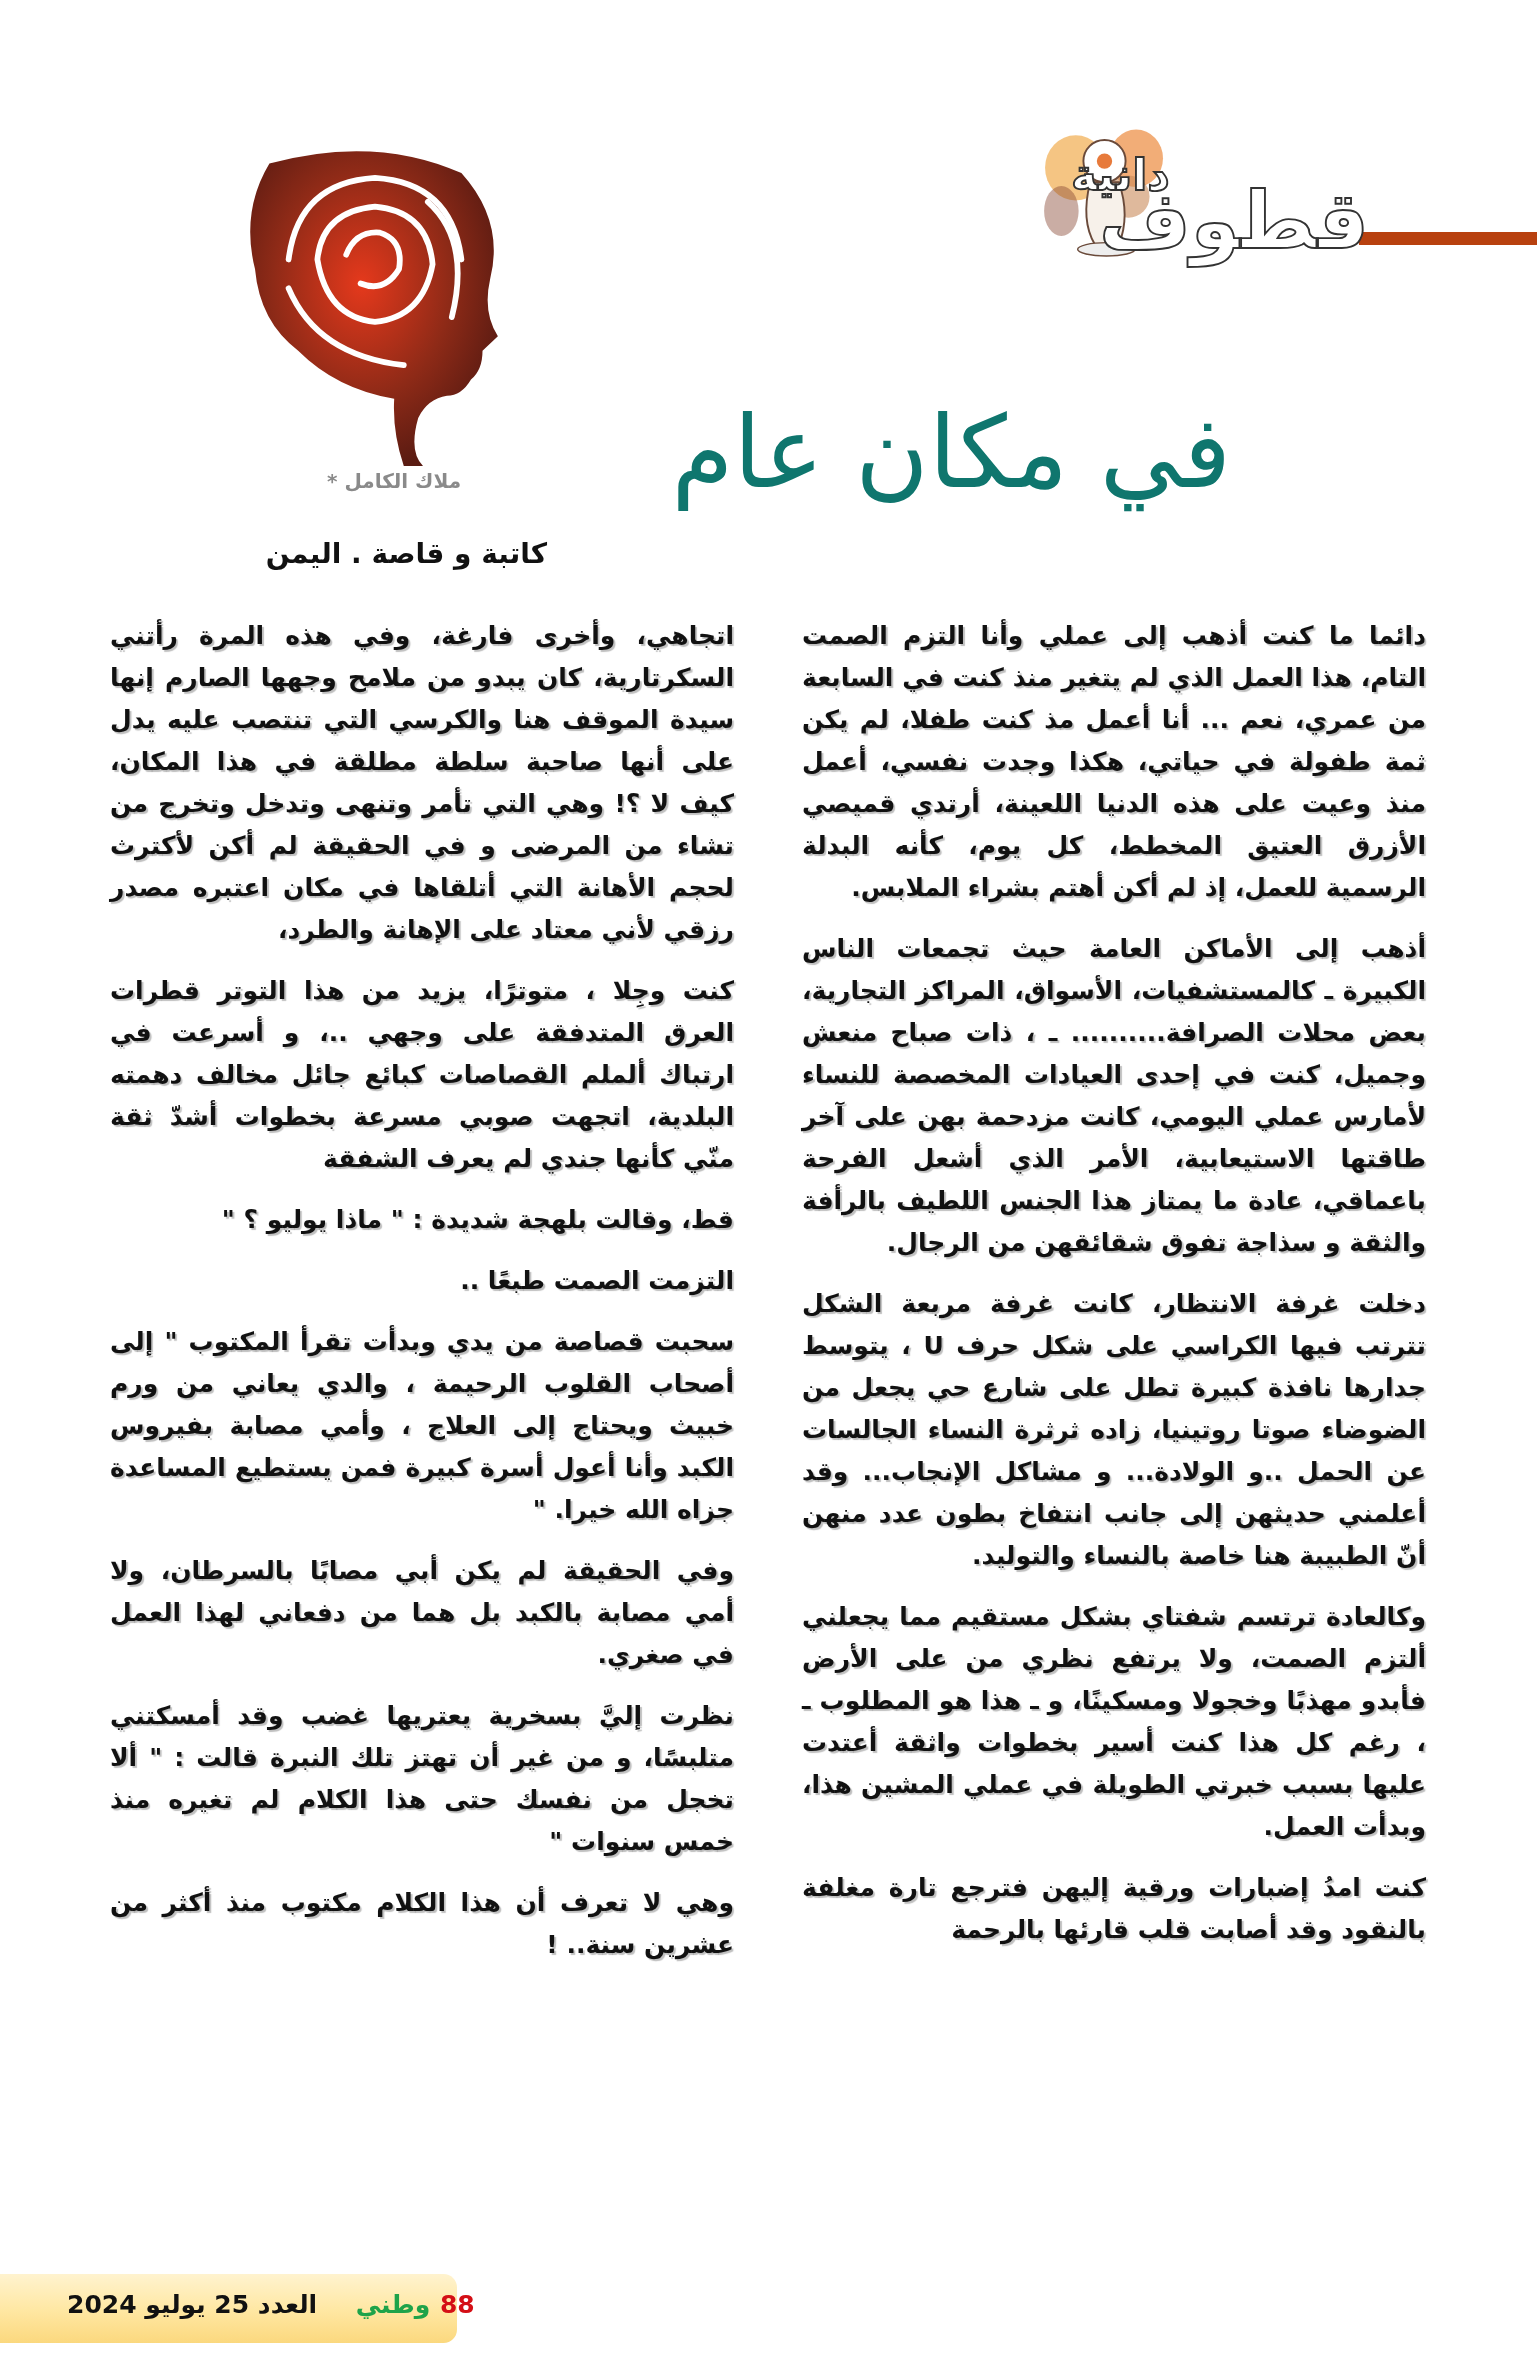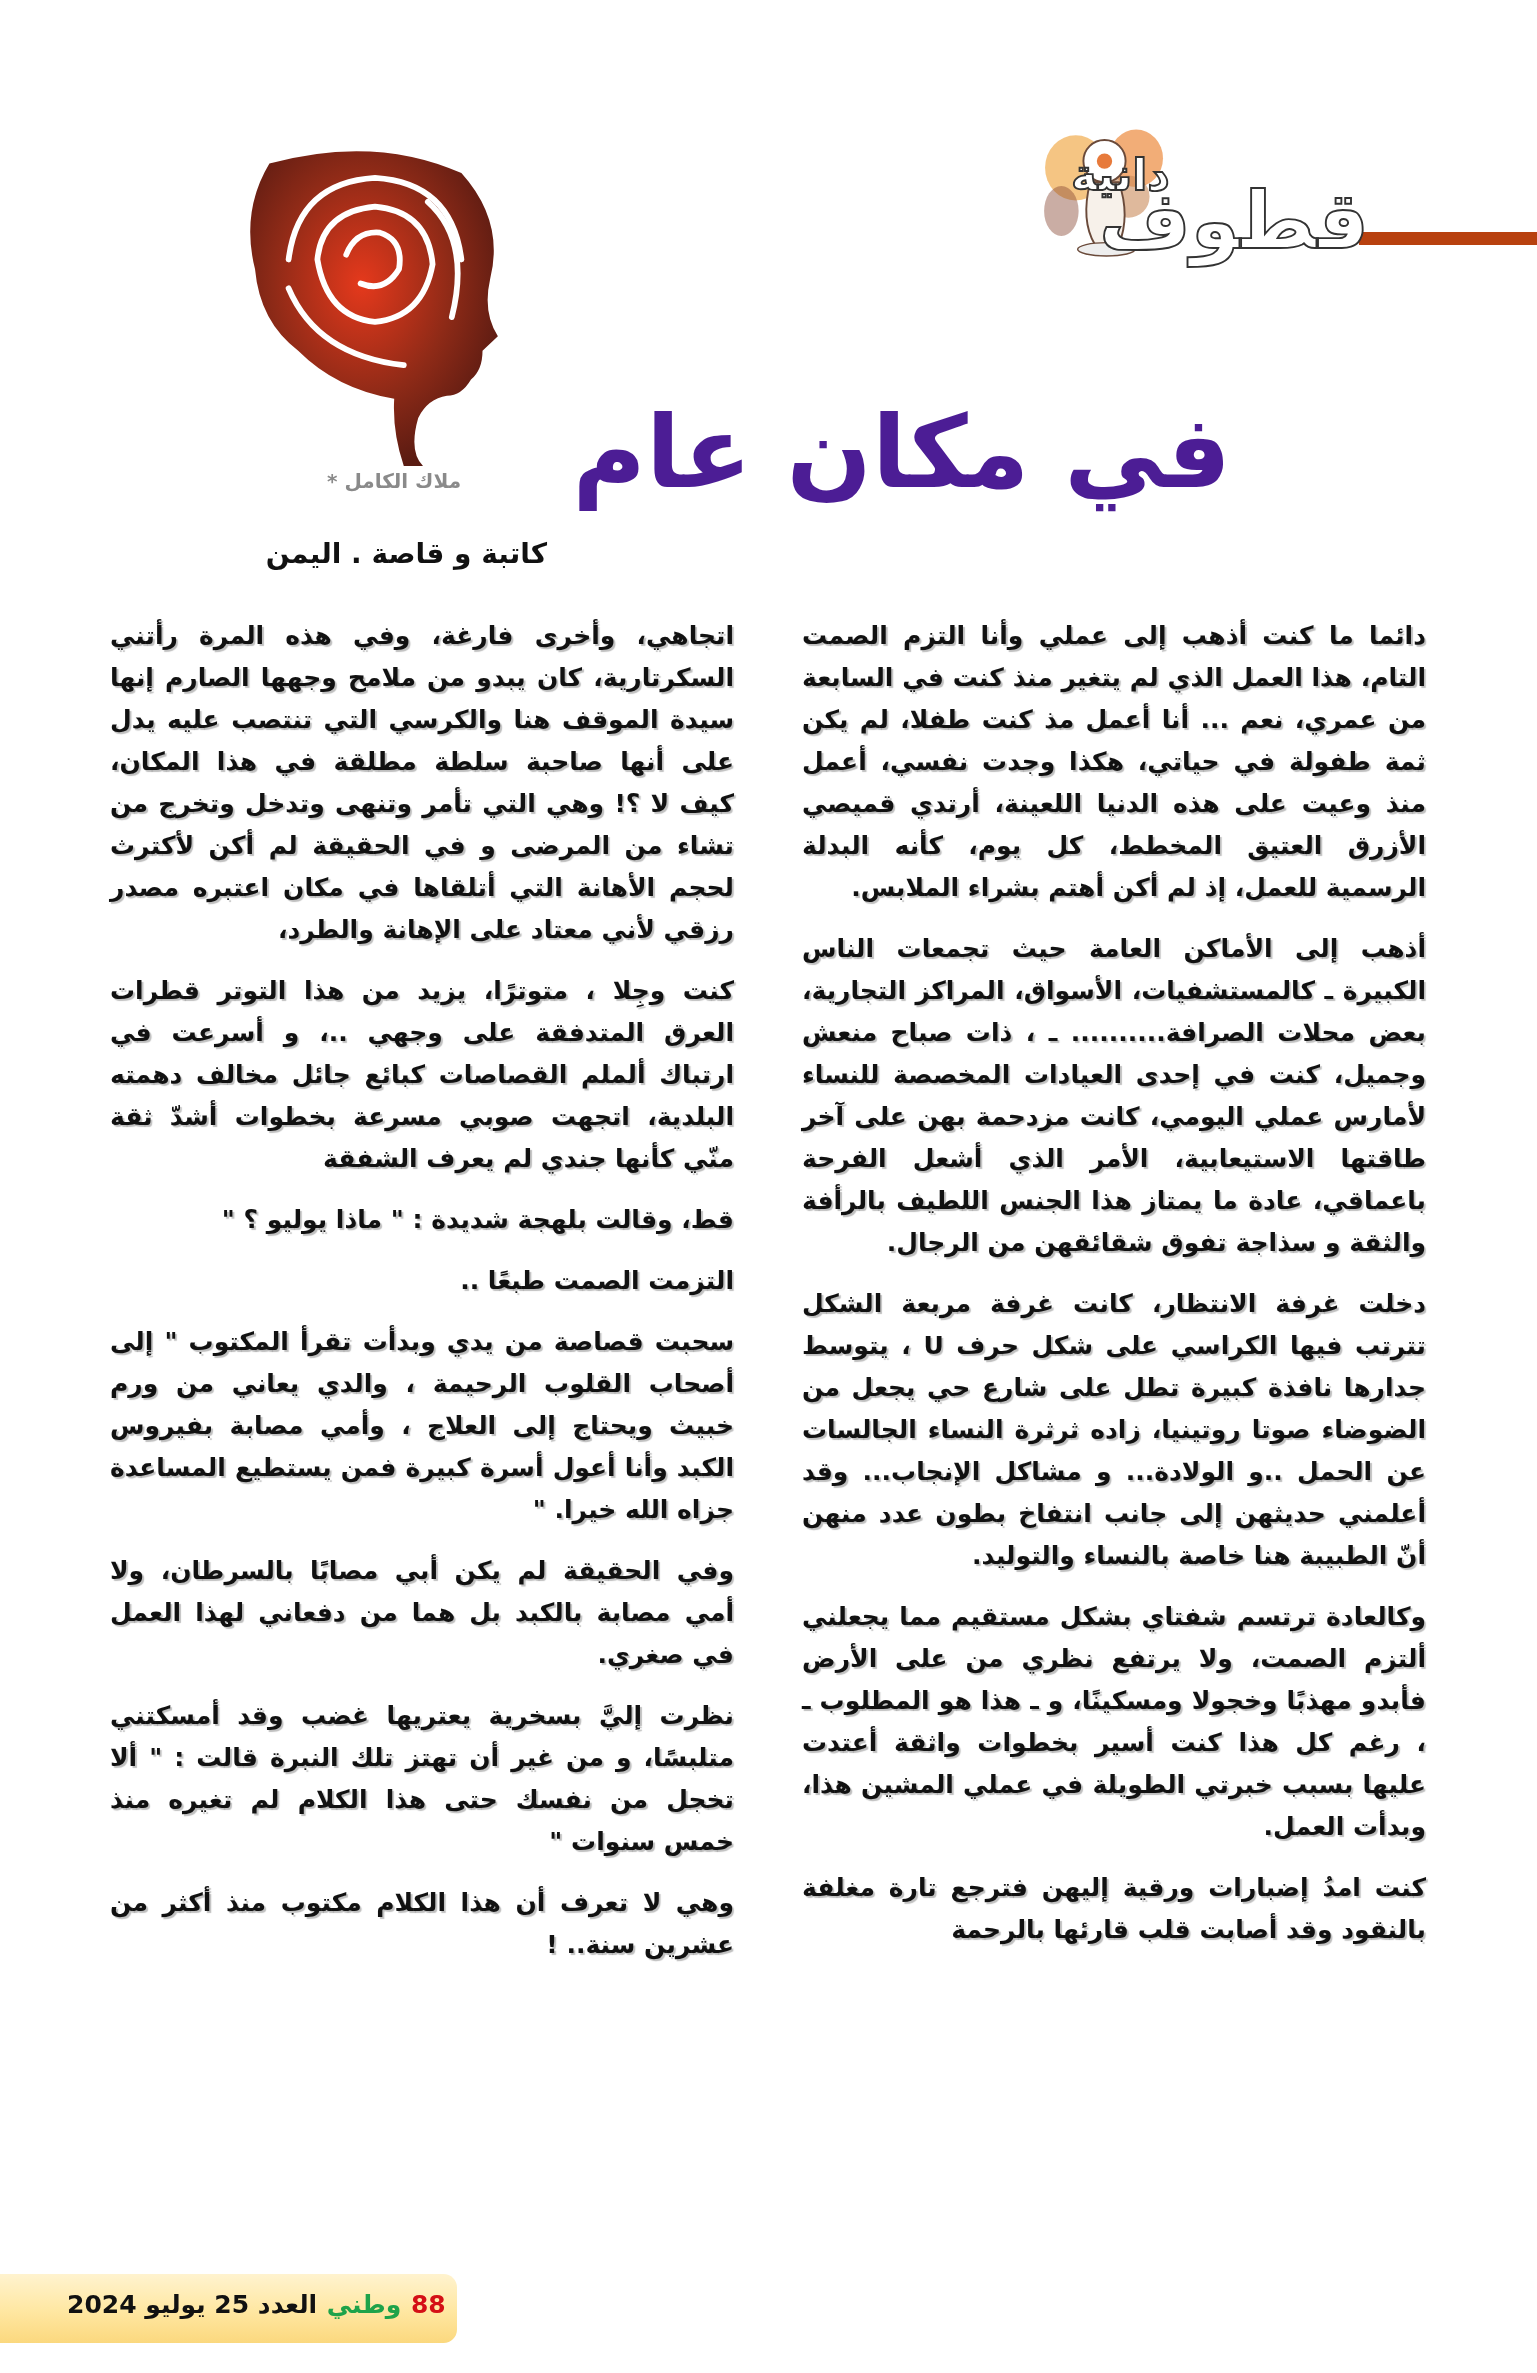--- a/index.html
+++ b/index.html
@@ -23,22 +23,22 @@
     color: #ffffff; -webkit-text-stroke: 1.9px #333; letter-spacing: 1.9px;
     line-height: 1; white-space: nowrap; direction: rtl; margin-left: 24px;
   }
   .section-logo .logo-sub {
     position: absolute; left: 0; top: 91px;
     font-family: "DejaVu Sans", sans-serif; font-size: 67px; font-weight: bold;
     color: #ffffff; -webkit-text-stroke: 1.9px #333; line-height: 1; white-space: nowrap;
   }
   .page-title {
     position: absolute; right: 306px; top: 331px;
-    font-family: "DejaVu Sans", sans-serif; font-size: 100px; font-weight: bold;
-    color: #4c1d95; line-height: 1.1; white-space: nowrap; letter-spacing: 3.8px;
+    font-family: "DejaVu Sans", sans-serif; font-size: 100px; font-weight: normal;
+    color: #0f766e; line-height: 1.1; white-space: nowrap; letter-spacing: 3.8px;
   }
   .author-art { position: absolute; left: 231px; top: 144px; width: 288px; height: 327px; }
   .author-name {
     position: absolute; left: 250px; top: 469px; width: 288px; text-align: center;
     font-family: "DejaVu Sans", sans-serif; font-weight: bold; font-size: 20px; color: #8a8a8a;
   }
   .author-role {
     position: absolute; left: 240px; top: 537px; width: 307px; text-align: right;
     font-family: "DejaVu Sans", sans-serif; font-weight: bold; font-size: 28px; color: #111;
   }
@@ -55,21 +55,21 @@
     position: absolute; left: 0; top: 2274px; width: 457px; height: 69px;
     border-radius: 0 13.4px 13.4px 0;
     background: linear-gradient(#fff3cf, #ffe7a1 55%, #fbd87e);
   }
   .footer-text {
     position: absolute; left: 67px; top: 2290px; direction: rtl;
     font-family: "DejaVu Sans", sans-serif; font-weight: bold; font-size: 25px; white-space: nowrap;
     display: flex; gap: 9.6px; align-items: baseline;
   }
   .pg { color: #d40f16; }
-  .mag { color: #1ea34a; }
+  .mag { color: #1ea34a; margin-left: 29px; }
   .issue { color: #111; }
 </style>
 </head>
 <body>
 
 <div class="header-bar"></div>
 
 <div class="section-logo">
   <svg class="splash" viewBox="0 0 170 150">
     <ellipse cx="55" cy="55" rx="32" ry="34" fill="#f2b25a" opacity="0.75"></ellipse>

